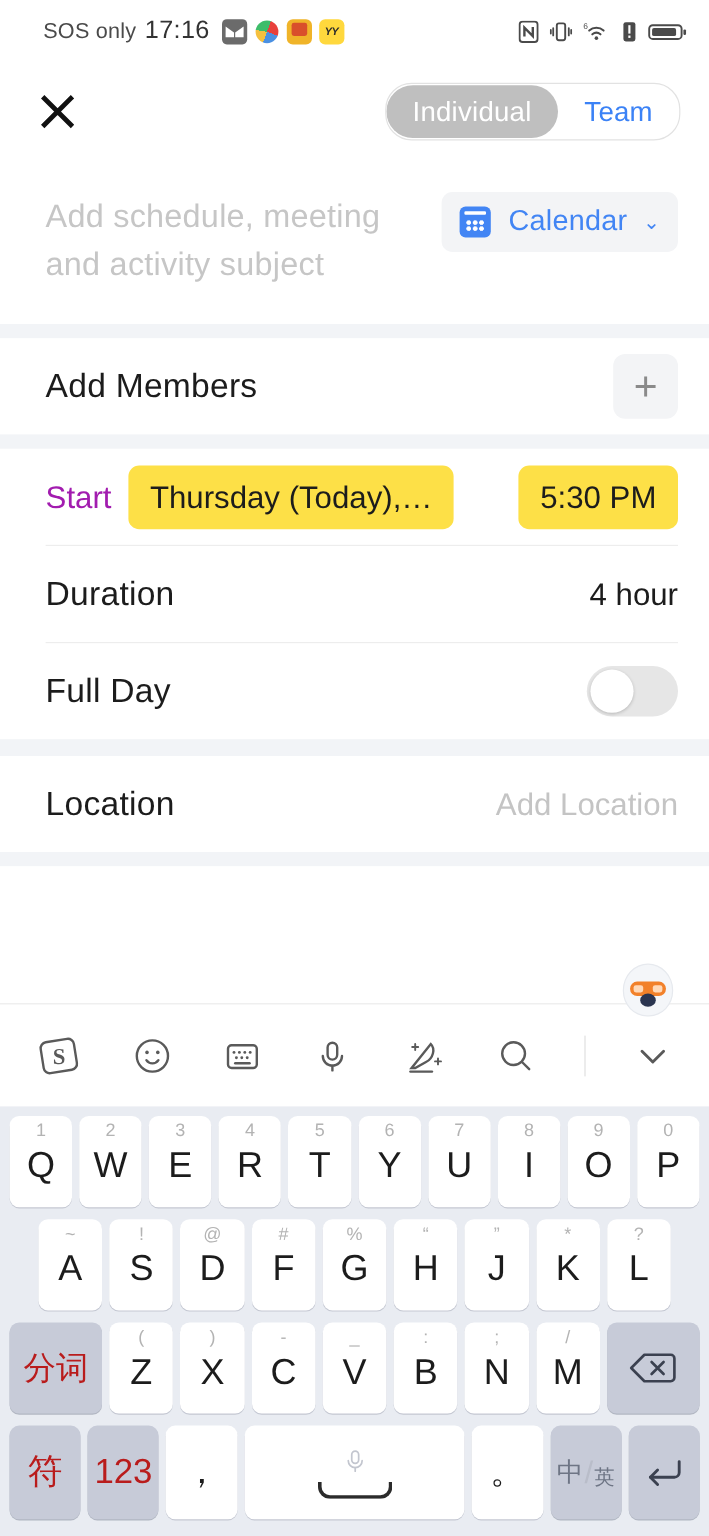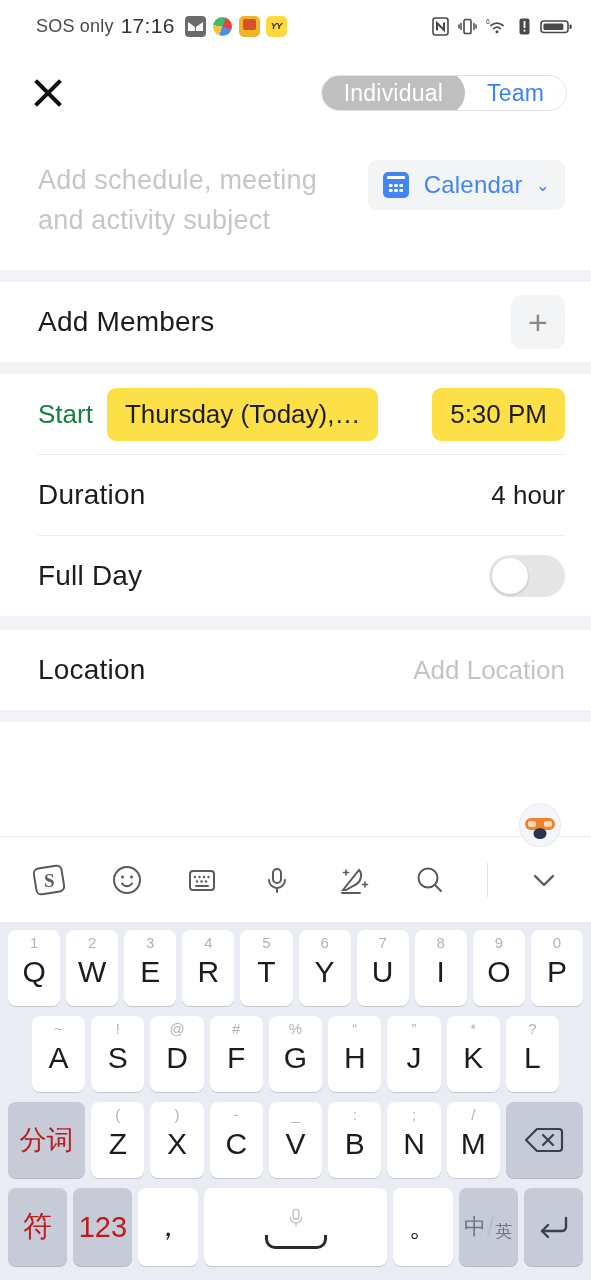--- a/index.html
+++ b/index.html
@@ -46,21 +46,21 @@
   .sb-right { display: flex; align-items: center; gap: 9px; }
   .sb-ico { display: flex; align-items: center; color: #4a4a4a; }
 
   
   .topnav {
     height: 82px; flex: 0 0 82px; display: flex; align-items: center;
     justify-content: space-between; padding: 0 24px 0 26px; background: #fff;
   }
   .close-btn { width: 44px; height: 44px; display:flex; align-items:center; justify-content:center; cursor:pointer; }
   .seg {
-    display: flex; align-items: center; height: 36px; border-radius: 22px;
+    display: flex; align-items: center; height: 48px; border-radius: 22px;
     border: 1px solid #e2e2e2; background: #fff; overflow: hidden;
   }
   .seg-item {
     height: 44px; display: flex; align-items: center; justify-content: center;
     padding: 0 22px; font-size: 23px; letter-spacing: .2px; cursor: pointer;
   }
   .seg-item.active { background: #bfbfbf; color: #fff; border-radius: 22px; }
   .seg-item.inactive { color: #3b82f6; }
 
   
@@ -102,21 +102,21 @@
   .divider { height: 1px; background: #ededed; margin-left: 38px; margin-right: 26px; }
 
   .plus-btn {
     width: 54px; height: 54px; border-radius: 10px; background: #f3f4f6;
     display: flex; align-items: center; justify-content: center; cursor: pointer;
   }
   .plus-btn::before { content:""; position:absolute; }
   .plus-glyph { font-size: 34px; color: #8a8a8a; line-height: 1; font-weight: 300; }
 
   .start-row { display: flex; align-items: center; padding: 0 26px 0 38px; min-height: 80px; gap: 14px; }
-  .start-label { font-size: 26px; color: #15803d; text-align: center; }
+  .start-label { font-size: 26px; color: #a21caf; text-align: center; }
   .chip {
     background: #fde047; border-radius: 9px; padding: 11px 18px;
     font-size: 26px; color: #1c1c1c; cursor: pointer; white-space: nowrap;
   }
   .chip.date { flex: 0 1 auto; max-width: 290px; overflow: hidden; text-overflow: ellipsis; }
   .chip.time { margin-left: auto; }
 
   .toggle {
     width: 76px; height: 42px; border-radius: 21px; background: #e6e6e6;
     position: relative; cursor: pointer; flex: 0 0 auto;

